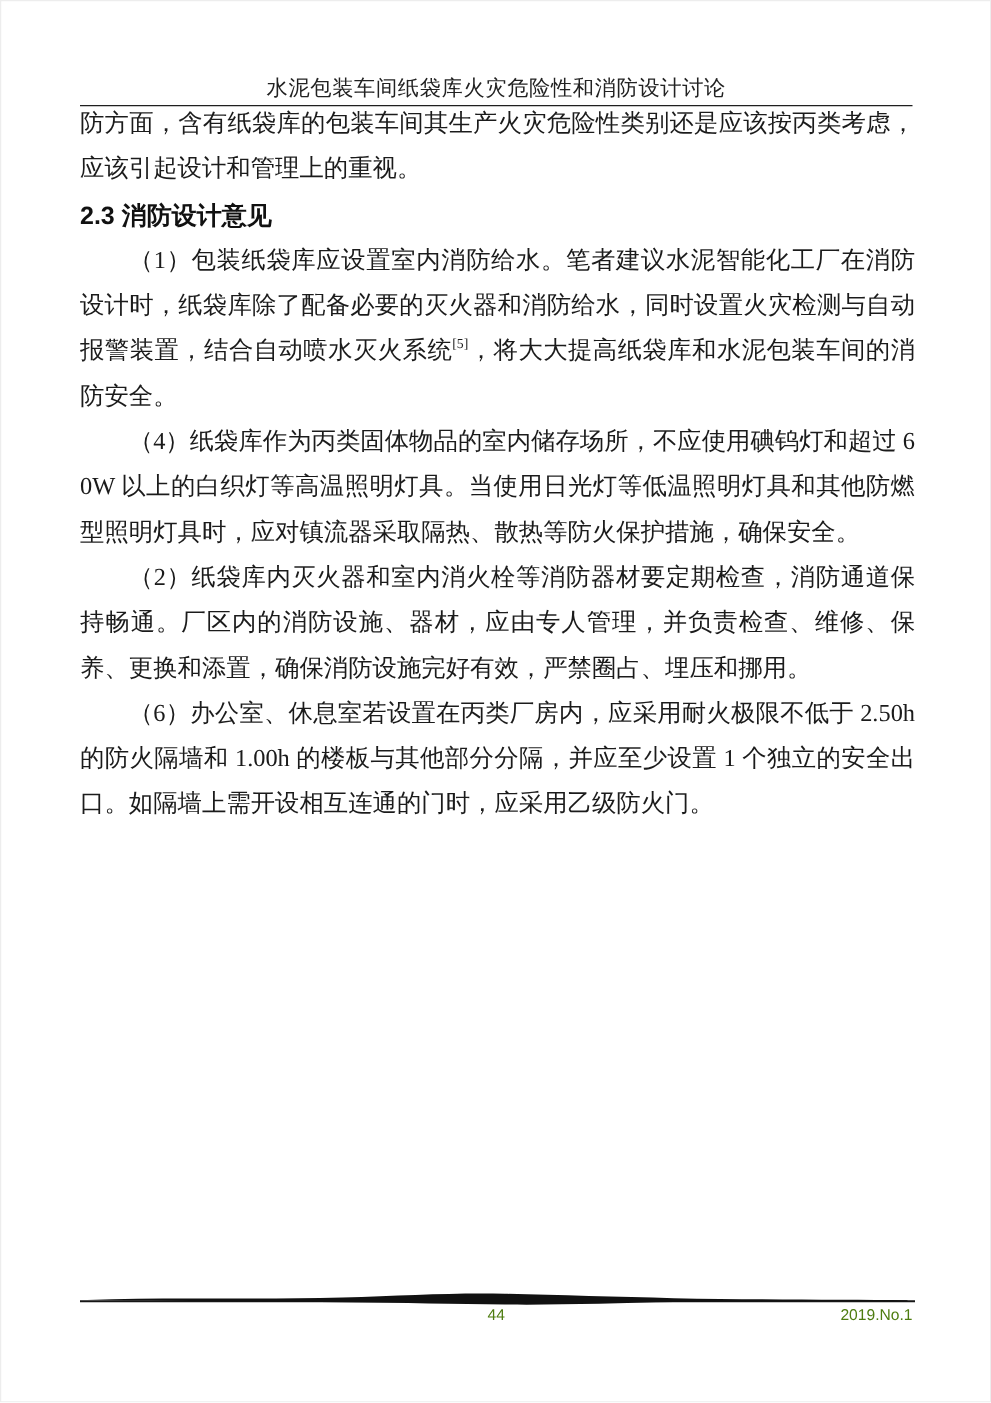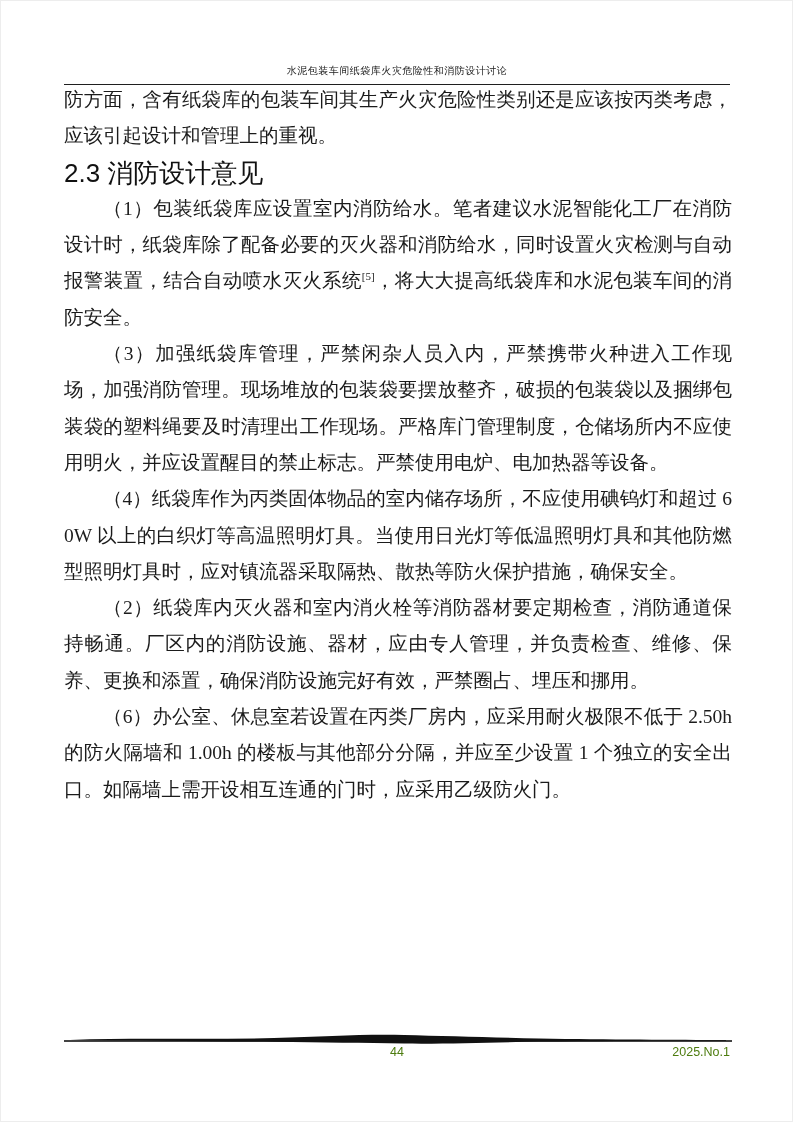--- a/index.html
+++ b/index.html
@@ -14,21 +14,21 @@
     font-family: "Liberation Serif", "DejaVu Serif", serif;
     color: #1b1b1b;
     overflow: hidden;
   }
   .running-header {
     position: absolute;
     left: 63px;
     right: 62px;
     top: 62px;
     text-align: center;
-    font-size: 10px;
+    font-size: 17px;
     letter-spacing: 0.5px;
     color: #222222;
     padding-bottom: 5px;
     border-bottom: 1.8px solid #1f1f1f;
     line-height: 16px;
   }
   .article {
     position: absolute;
     left: 63px;
     width: 668px;
@@ -39,22 +39,22 @@
   }
   .article p {
     margin: 0;
     text-indent: 2em;
     word-break: break-all;
   }
   .article p.no-indent { text-indent: 0; }
   .section-heading {
     margin: 0;
     font-family: "Liberation Sans", "DejaVu Sans", sans-serif;
-    font-size: 26px;
-    font-weight: 400;
+    font-size: 20px;
+    font-weight: 700;
     line-height: 36.3px;
     text-align: left;
     color: #111111;
   }
   sup.ref {
     font-size: 11px;
     line-height: 0;
     vertical-align: super;
   }
   .footer-ornament {
@@ -96,21 +96,20 @@
   <div class="article">
 
     <p class="no-indent">防方面，含有纸袋库的包装车间其生产火灾危险性类别还是应该按丙类考虑，应该引起设计和管理上的重视。</p>
 
     <h2 class="section-heading">2.3 消防设计意见</h2>
 
     <p><span>（1）包装纸袋库应设置室内消防给水。笔者建议水泥智能化工厂在消防设计时，纸袋库除了配备必要的灭火器和消防给水，同时设置火灾检测与自动报警装置，结合自动喷水灭火系统</span><sup class="ref">[5]</sup><span>，将大大提高纸袋库和水泥包装车间的消防安全。</span></p>
 
 
 
-    <p>（3）加强纸袋库管理，严禁闲杂人员入内，严禁携带火种进入工作现场，加强消防管理。现场堆放的包装袋要摆放整齐，破损的包装袋以及捆绑包装袋的塑料绳要及时清理出工作现场。严格库门管理制度，仓储场所内不应使用明火，并应设置醒目的禁止标志。严禁使用电炉、电加热器等设备。</p>
 
     <p>（4）纸袋库作为丙类固体物品的室内储存场所，不应使用碘钨灯和超过 60W 以上的白织灯等高温照明灯具。当使用日光灯等低温照明灯具和其他防燃型照明灯具时，应对镇流器采取隔热、散热等防火保护措施，确保安全。</p>
 
     <p>（2）纸袋库内灭火器和室内消火栓等消防器材要定期检查，消防通道保持畅通。厂区内的消防设施、器材，应由专人管理，并负责检查、维修、保养、更换和添置，确保消防设施完好有效，严禁圈占、埋压和挪用。</p>
 
     <p>（6）办公室、休息室若设置在丙类厂房内，应采用耐火极限不低于 2.50h 的防火隔墙和 1.00h 的楼板与其他部分分隔，并应至少设置 1 个独立的安全出口。如隔墙上需开设相互连通的门时，应采用乙级防火门。</p>
 
   </div>
 
   <svg class="footer-ornament" viewBox="0 0 668 14" preserveAspectRatio="none">
@@ -122,16 +121,16 @@
       C545,7.8 612,7.6 662,8.2
       L662,8.9
       C612,8.4 545,9 475,9.6
       C430,10.4 380,12.2 340,11.6
       C300,11 260,10.4 210,9.8
       C140,9 70,8.8 6,8 Z"></path>
   </svg>
 
   <div class="footer-meta">
     <span class="footer-page-number">44</span>
-    <span class="footer-issue">2025.No.1</span>
+    <span class="footer-issue">2019.No.1</span>
   </div>
 
 </div>
 
 </body></html>

